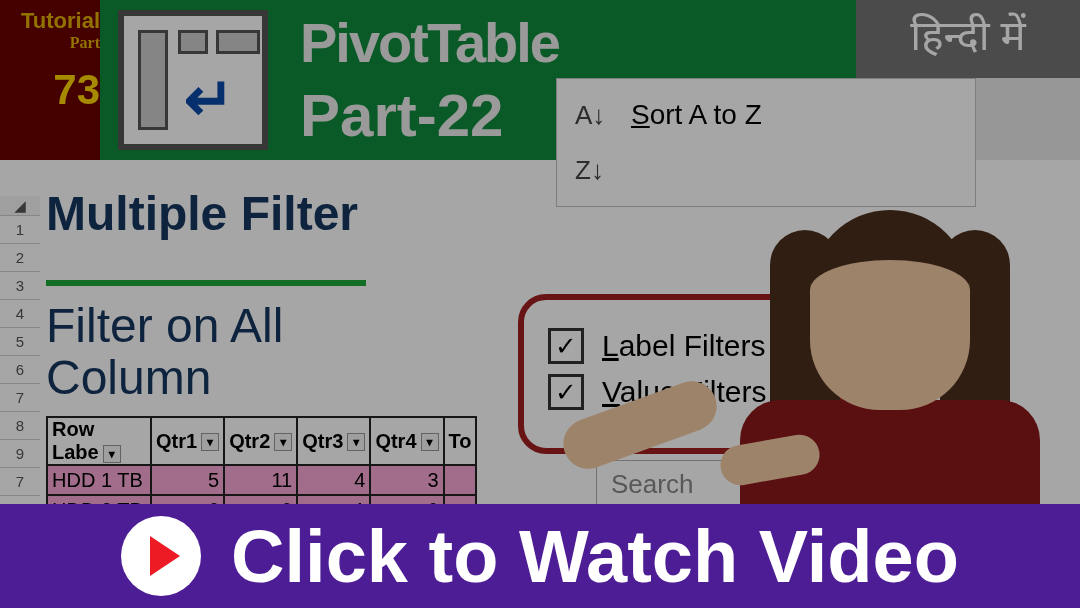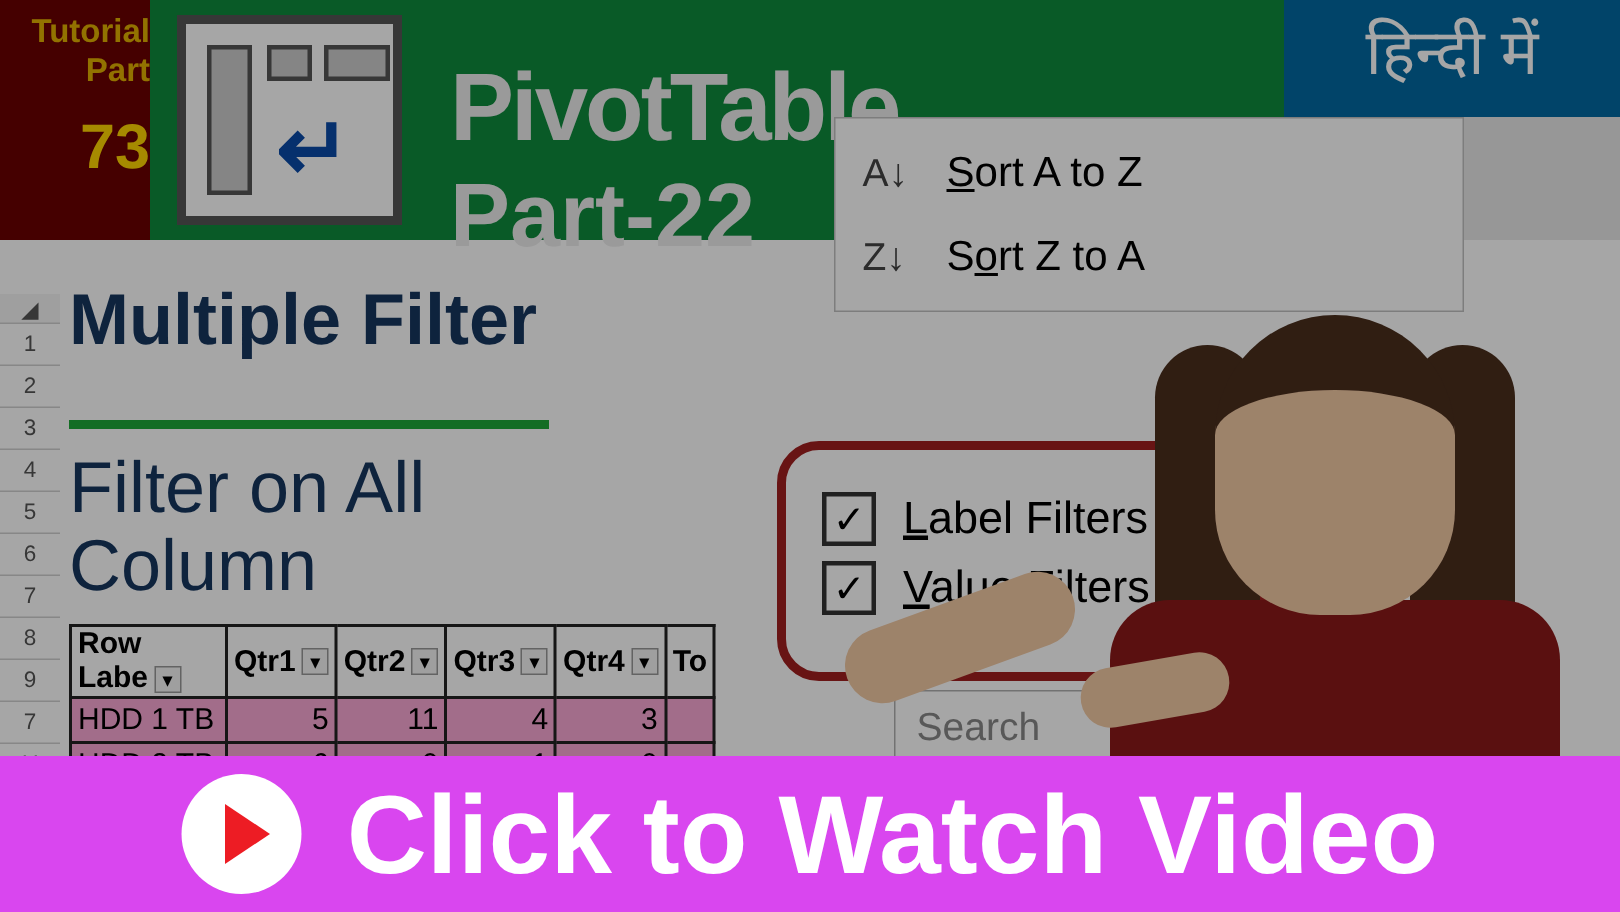--- a/index.html
+++ b/index.html
@@ -21,21 +21,21 @@
   position: absolute; top:0; left:0;
   width: 100px; height: 160px;
   background: #6b0000;
   color: #e0b000;
   text-align: right;
   font-weight: bold;
   padding-top: 8px;
   z-index: 5;
 }
 .badge-tutorial .t1 { font-size: 22px; }
-.badge-tutorial .t2 { font-size: 22px; }
+.badge-tutorial .t2 { font-size: 16px; font-family: Liberation Serif, serif; }
 .badge-tutorial .num { font-size: 42px; color:#ffd400; line-height:60px; margin-top:8px;}
 .pivot-icon-box {
   position:absolute; top:0; left:100px;
   width:186px; height:160px;
   background:#0f8a3c;
   display:flex; align-items:center; justify-content:center;
   z-index:5;
 }
 .pivot-icon {
   width:150px; height:140px; background:#fff;
@@ -50,25 +50,25 @@
 }
 .green-title {
   position:absolute; top:0; left:286px;
   width:570px; height:160px;
   background:#0f8a3c;
   color:#ededed;
   padding-left:14px;
   font-weight:bold;
   z-index:5;
 }
-.green-title .p1 { font-size:64px; line-height:86px; letter-spacing:-2px;margin-top:28px;}
+.green-title .p1 { font-size:56px; line-height:86px; letter-spacing:-2px;}
 .green-title .p2 { font-size:60px; line-height:60px; }
 .hindi-box {
   position:absolute; top:0; left:856px; width:224px; height:78px;
-  background:#0369a1; color:#fff;
+  background:#737373; color:#fff;
   font-size:42px; font-family: "Noto Sans Devanagari","Mangal",serif;
   display:flex; align-items:center; justify-content:center;
   z-index:5;
 }
 
 .excel-bg {
   position:absolute; top:160px; left:0; right:0; bottom:0;
   background:#fff;
   z-index:1;
 }
@@ -195,21 +195,21 @@
   position:absolute; top:310px; left:20px;
   width:100px; height:40px;
   background:#f2c9a4; border-radius:20px;
   transform:rotate(-10deg);
   z-index:9;
 }
 
 .cta-bar {
   position:absolute; left:0; right:0; bottom:0;
   height:104px;
-  background:#d946ef;
+  background:#4c1d95;
   display:flex; align-items:center; justify-content:center;
   gap:30px;
   z-index:60;
 }
 .play-circle {
   width:80px; height:80px; border-radius:50%;
   background:#fff;
   display:flex; align-items:center; justify-content:center;
 }
 .play-circle::after {
@@ -301,21 +301,20 @@
 </tbody>
   </table>
 
 <div class="ctx-menu">
   <div class="ctx-item">
     <span class="icon">A↓</span>
     <span class="lbl"><span class="ul">S</span><span>ort A to Z</span></span>
   </div>
   <div class="ctx-item">
     <span class="icon">Z↓</span>
-    <span class="lbl">S<span class="ul">o</span>rt Z to A</span>
   </div>
 </div>
 
 <div class="redbox">
   <div class="row">
     <span class="checkbox">✓</span>
     <span><span style="text-decoration:underline">L</span>abel Filters</span>
   </div>
   <div class="row">
     <span class="checkbox">✓</span>

